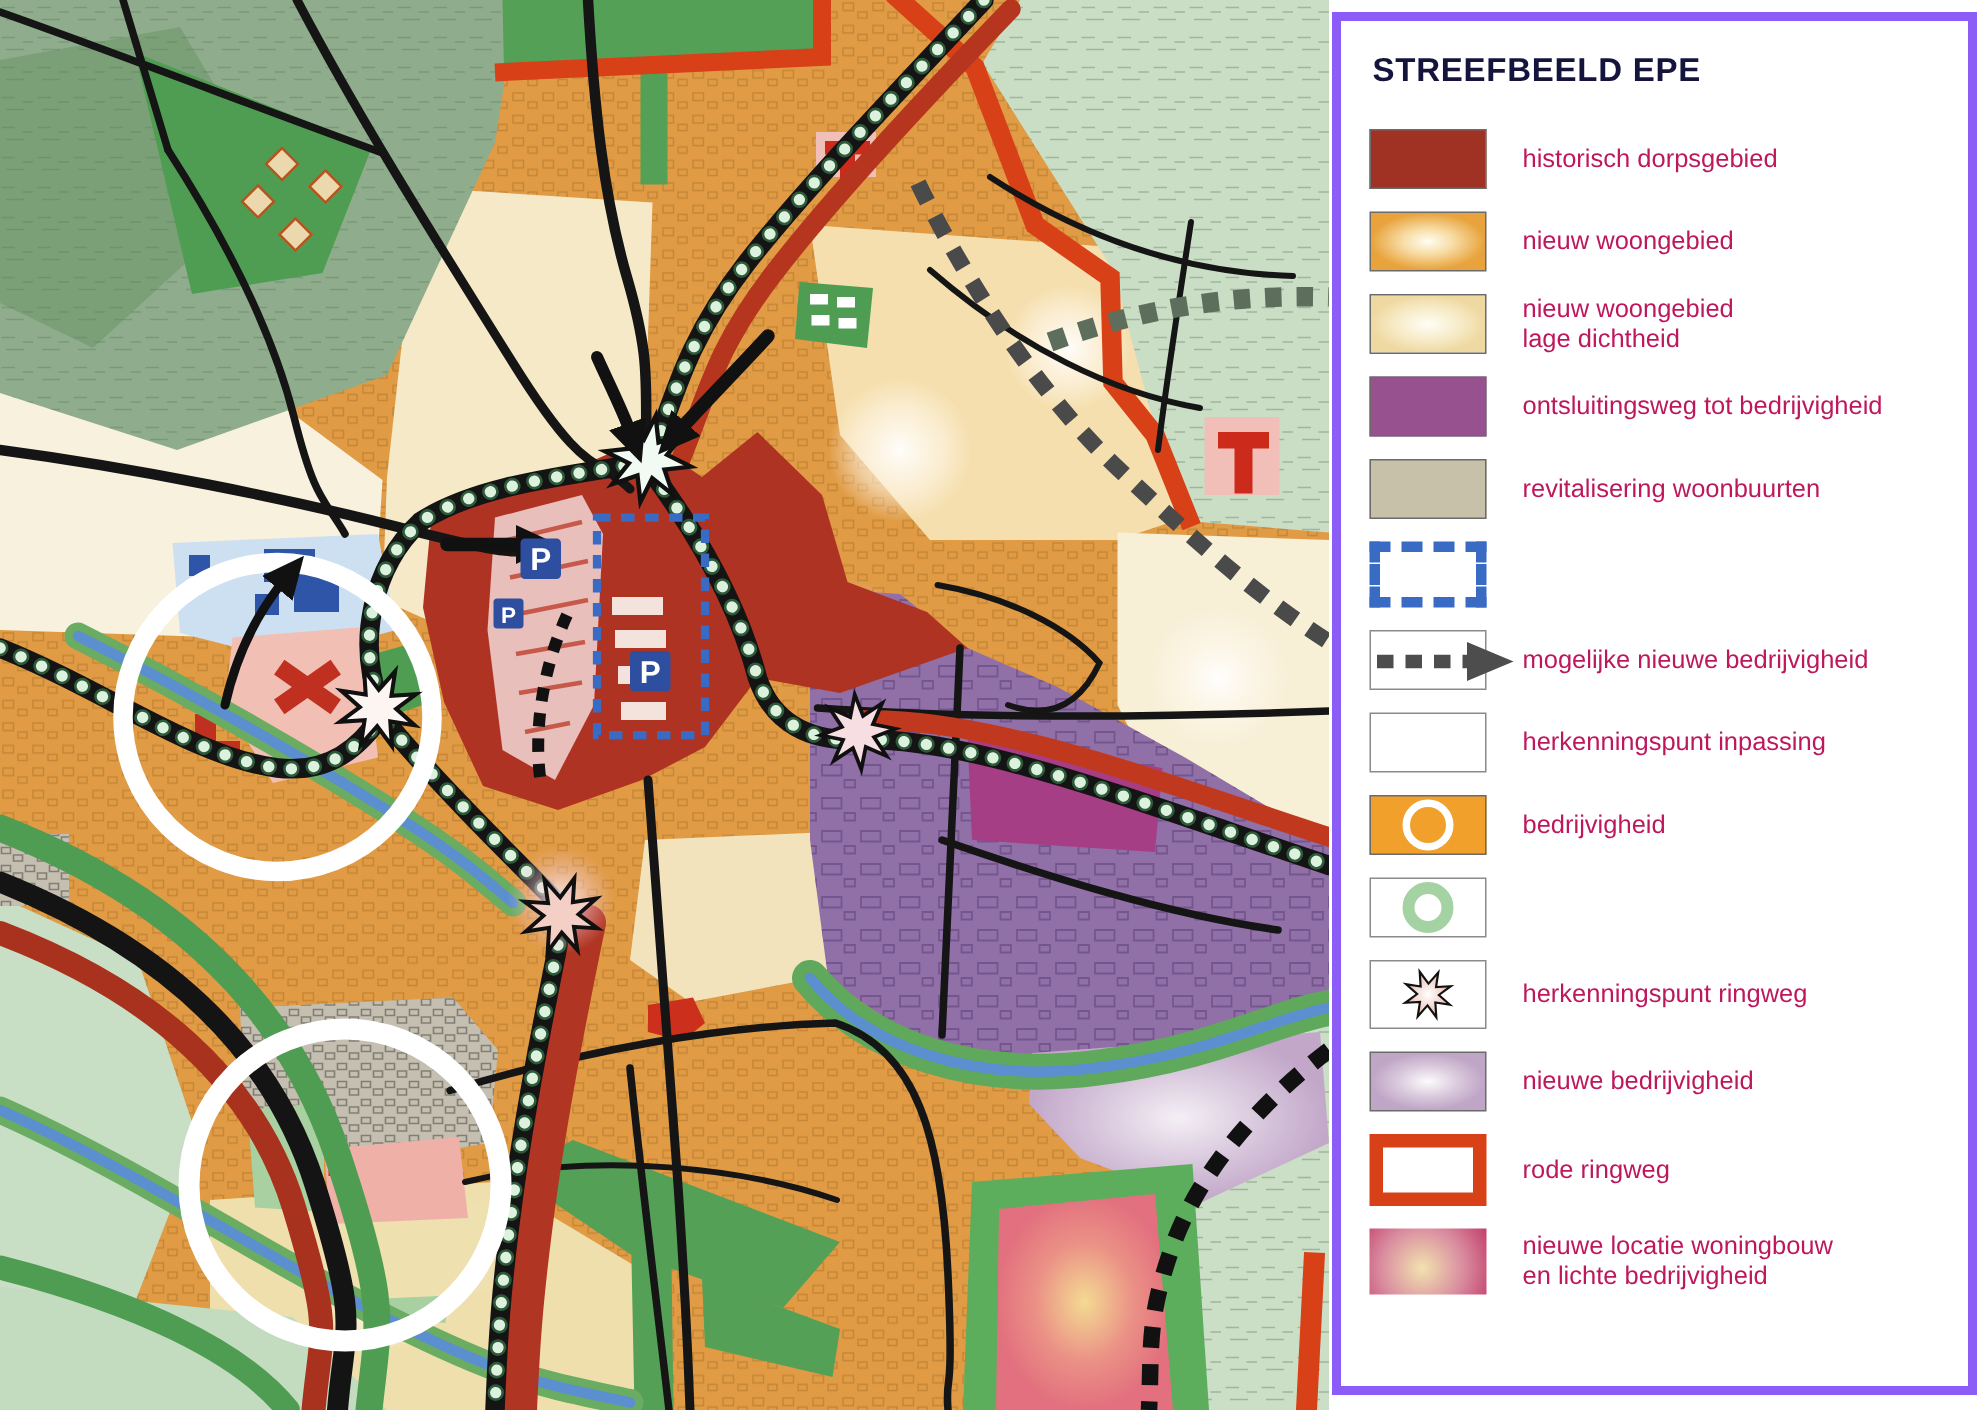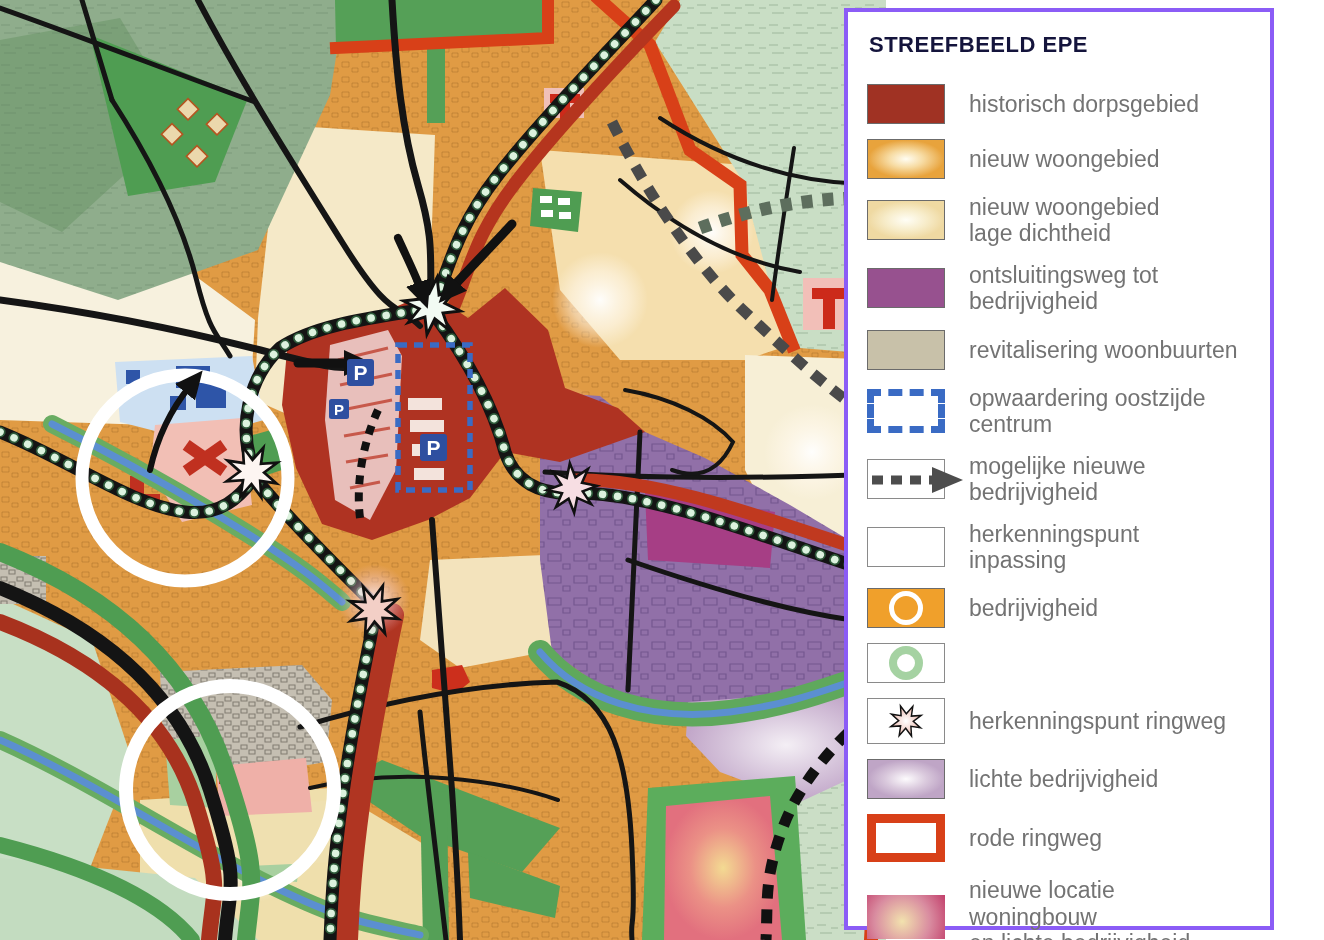--- a/index.html
+++ b/index.html
@@ -1,26 +1,26 @@
 <!DOCTYPE html>
 <html><head>
 <meta charset="utf-8">
 <style>
   html,body{margin:0;padding:0;background:#fff;width:1324px;height:940px;overflow:hidden;
     font-family:"Liberation Sans","DejaVu Sans",sans-serif;}
   #stage{position:relative;width:1324px;height:940px;background:#fff;}
   #map-wrap{position:absolute;left:0;top:0;width:886px;height:940px;}
   #map-wrap svg{display:block;}
   
-  #legend{position:absolute;left:844px;top:8px;width:430px;height:922px;box-sizing:border-box;
-    background:#fff;border:4px solid #8b5cf6;padding:18px 28px 10px 19px;}
+  #legend{position:absolute;left:888px;top:8px;width:430px;height:922px;box-sizing:border-box;
+    background:#fff;border:6px solid #8b5cf6;padding:18px 28px 10px 19px;}
   .lg-title{font-size:22px;font-weight:bold;color:#14143c;letter-spacing:.5px;margin:2px 0 26px 2px;}
   .lg-rows{display:flex;flex-direction:column;gap:15px;}
   .lg-row{display:flex;align-items:center;gap:24px;min-height:40px;}
-  .lg-label{font-size:23px;color:#737373;line-height:1.15;white-space:pre-line;}
+  .lg-label{font-size:17px;color:#be185d;line-height:1.15;white-space:pre-line;}
   .sw{width:78px;height:40px;flex:none;position:relative;box-sizing:border-box;}
   .sw-border{border:1.5px solid #6b6b6b;}
   .sw-hist{background:#A03223;}
   .sw-woon{background:radial-gradient(closest-side,#FFFDF2 0%,#F7DCA4 45%,#E8A33C 100%);}
   .sw-lage{background:radial-gradient(closest-side,#FFFEF6 0%,#F7ECC9 55%,#EFD9A2 100%);}
   .sw-herstr{background:#97518F;}
   .sw-revit{background:#C8C1A9;}
   .sw-opw{border:7px dashed #3A6BC4;background:#fff;height:44px;}
   .sw-box{background:#fff;border:1.5px solid #8a8a8a;}
   .sw-arrow svg{position:absolute;top:-2px;overflow:visible;}
@@ -361,21 +361,20 @@
         <span class="lg-label">ontsluitingsweg tot bedrijvigheid</span>
       </div>
 
       <div class="lg-row">
         <span class="sw sw-border sw-revit"></span>
         <span class="lg-label">revitalisering woonbuurten</span>
       </div>
 
       <div class="lg-row">
         <span class="sw sw-opw"></span>
-        <span class="lg-label">opwaardering oostzijde centrum</span>
       </div>
 
 
       <div class="lg-row">
         <span class="sw sw-box sw-arrow">
           <svg viewBox="0 0 100 44" style="width:100px;height:44px;left:-2px">
             <line x1="6" y1="22" x2="66" y2="22" stroke="#4D4D4D" stroke-width="9" stroke-dasharray="11 8"></line>
             <polygon points="97,22 66,9 66,35" fill="#4D4D4D"></polygon>
           </svg>
         </span>
@@ -404,21 +403,21 @@
         <span class="sw sw-box sw-star">
           <svg viewBox="-1.3 -1.3 2.6 2.6" style="width:44px;height:42px">
             <use href="#star8" fill="url(#gradPinkStar)" stroke="#111" stroke-width="0.09" transform="rotate(15)"></use>
           </svg>
         </span>
         <span class="lg-label">herkenningspunt ringweg</span>
       </div>
 
       <div class="lg-row">
         <span class="sw sw-border sw-nbed"></span>
-        <span class="lg-label">lichte bedrijvigheid</span>
+        <span class="lg-label">nieuwe bedrijvigheid</span>
       </div>
 
       <div class="lg-row">
         <span class="sw sw-rode"></span>
         <span class="lg-label">rode ringweg</span>
       </div>
 
       <div class="lg-row">
         <span class="sw sw-nloc"></span>
         <span class="lg-label">nieuwe locatie woningbouw

